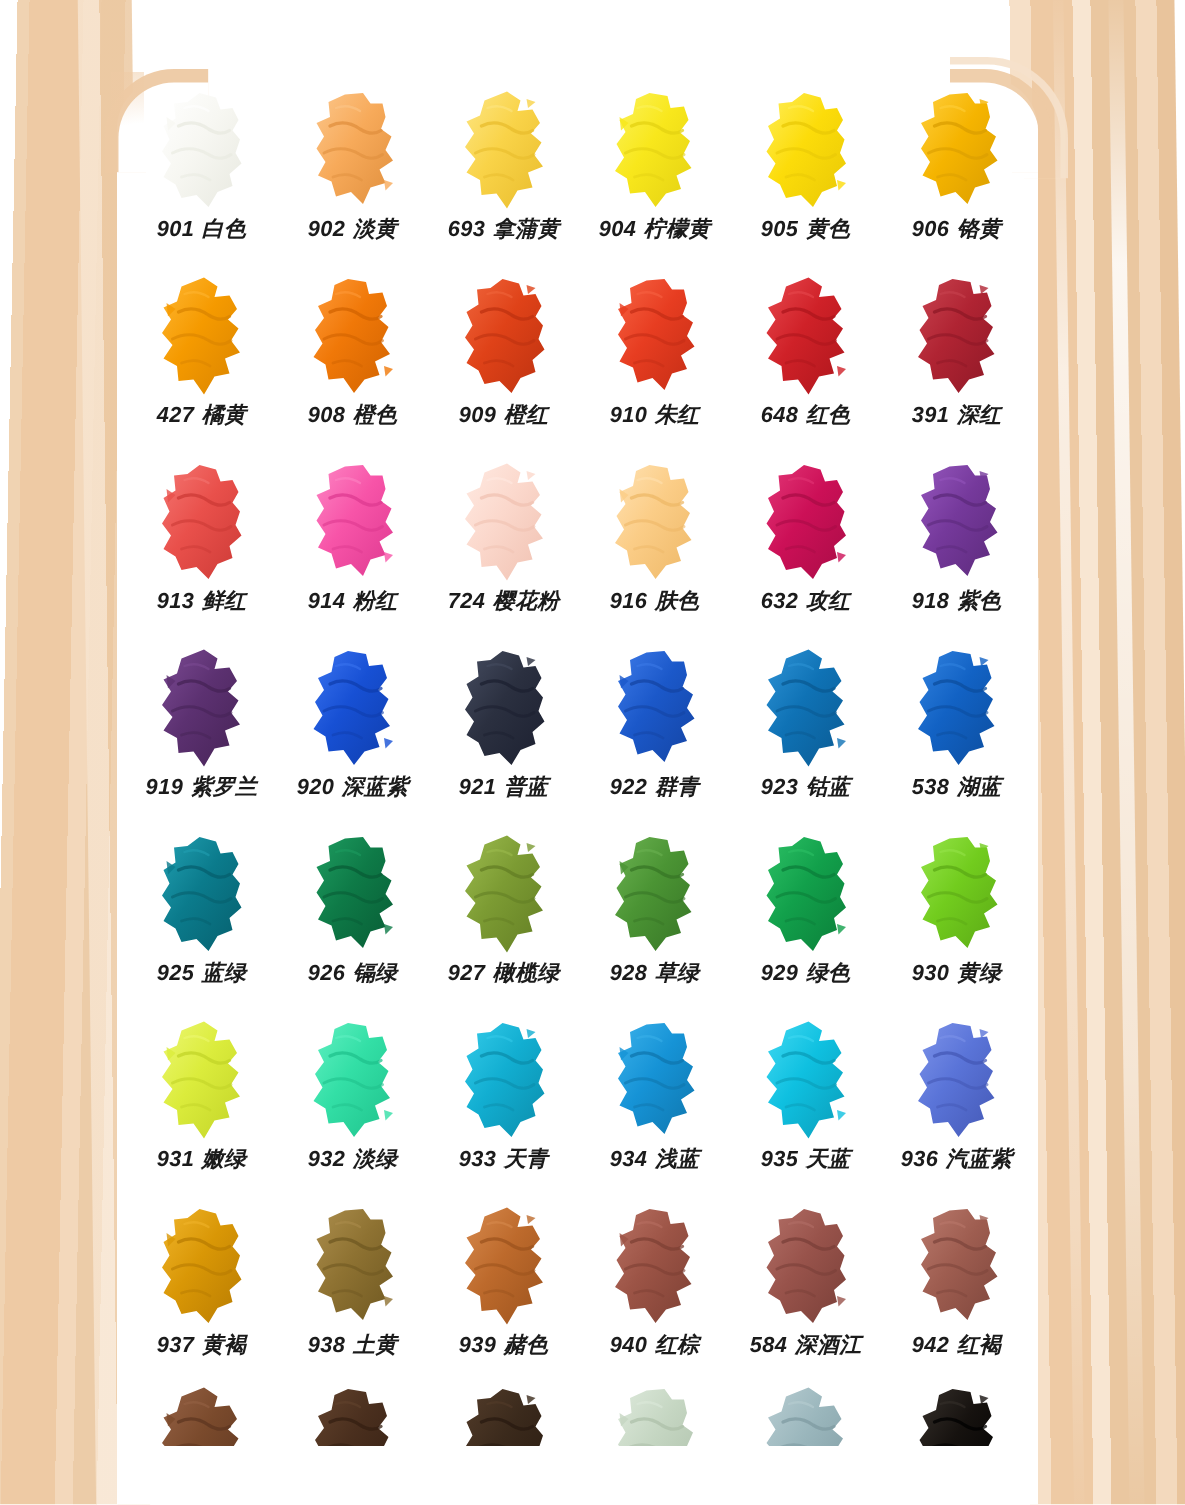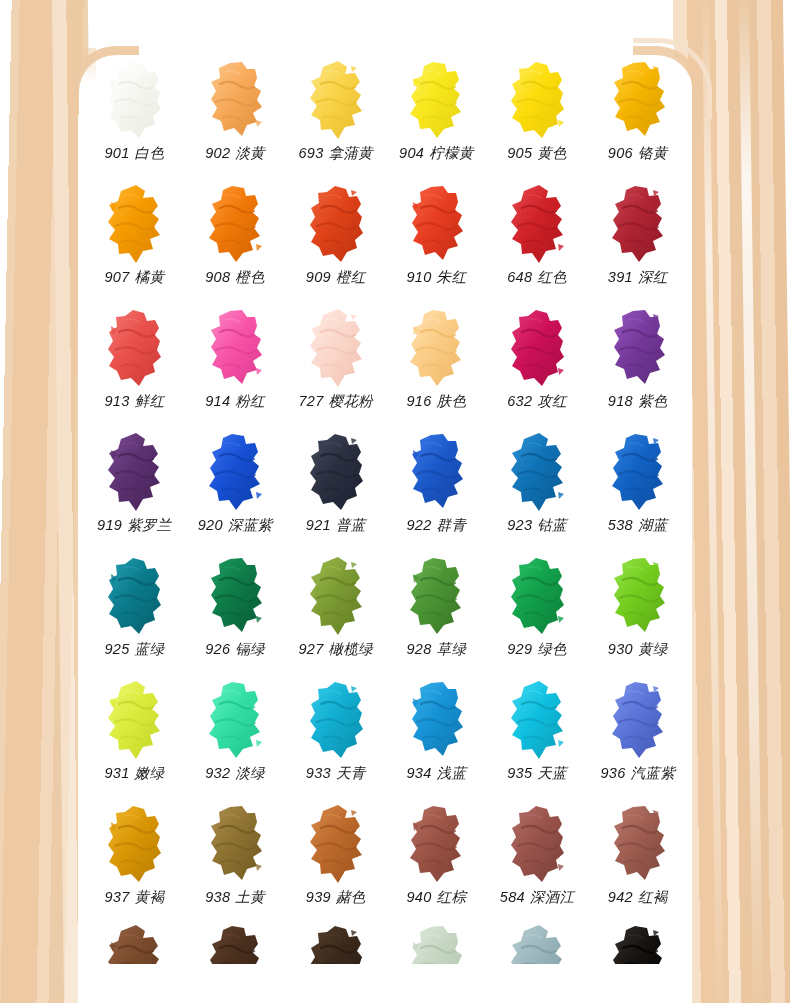--- a/index.html
+++ b/index.html
@@ -132,21 +132,21 @@
     justify-content:center;
     position:relative;
   }
   .swatch{
     width:62px;height:80px;
     position:relative;
   }
   .swatch svg{display:block;width:100%;height:100%;}
   .label{
     font-style:italic;
-    font-weight:400;
+    font-weight:700;
     font-size:14.5px;
     color:#1b1b1b;
     white-space:nowrap;
     letter-spacing:.3px;
     line-height:1;
     margin-top:2px;
     text-align:right;
   }
   .label .code{margin-right:5px;}
 
@@ -321,21 +321,21 @@
               </defs>
               <path d="M33 1 L42 7 L40 14 L50 13 L55 22 L49 29 L56 35 L51 43 L57 51 L47 55 L50 65 L40 67 L33 79 L26 69 L16 70 L15 60 L6 55 L12 46 L5 38 L11 29 L6 21 L15 17 L18 7 Z" fill="url(#g907)"></path>
               <path d="M16 24 q10 -5 20 2 q8 5 14 1" stroke="#d98400" stroke-width="2.2" fill="none" opacity=".75" stroke-linecap="round"></path>
               <path d="M12 42 q12 -6 24 1 q8 5 15 0" stroke="#d98400" stroke-width="2" fill="none" opacity=".6" stroke-linecap="round"></path>
               <path d="M18 58 q10 -4 19 2" stroke="#d98400" stroke-width="1.8" fill="none" opacity=".5" stroke-linecap="round"></path>
               <path d="M20 12 q8 -3 16 2" stroke="#ffb733" stroke-width="1.6" fill="none" opacity=".55" stroke-linecap="round"></path>
               <path d="M8 18 L14 22 L9 27 Z" fill="#f59a00" opacity=".8"></path>
             </svg>
           </div>
         </div>
-        <div class="label"><span class="code">907</span><span>橘黄</span></div>
+        <div class="label"><span class="code">427</span><span>橘黄</span></div>
       </div>
       <div class="cell">
         <div class="swatch-wrap">
           <div class="swatch">
             <svg viewBox="0 0 62 80" xmlns="http://www.w3.org/2000/svg">
               <defs>
                 <linearGradient id="g908" x1="0" y1="0" x2="1" y2="1">
                   <stop offset="0%" stop-color="#ff9b3a"></stop>
                   <stop offset="45%" stop-color="#f07808"></stop>
                   <stop offset="100%" stop-color="#d16300"></stop>
@@ -499,21 +499,21 @@
               </defs>
               <path d="M33 1 L42 7 L40 14 L50 13 L55 22 L49 29 L56 35 L51 43 L57 51 L47 55 L50 65 L40 67 L33 79 L26 69 L16 70 L15 60 L6 55 L12 46 L5 38 L11 29 L6 21 L15 17 L18 7 Z" fill="url(#g915)"></path>
               <path d="M16 24 q10 -5 20 2 q8 5 14 1" stroke="#f0c1b1" stroke-width="2.2" fill="none" opacity=".75" stroke-linecap="round"></path>
               <path d="M12 42 q12 -6 24 1 q8 5 15 0" stroke="#f0c1b1" stroke-width="2" fill="none" opacity=".6" stroke-linecap="round"></path>
               <path d="M18 58 q10 -4 19 2" stroke="#f0c1b1" stroke-width="1.8" fill="none" opacity=".5" stroke-linecap="round"></path>
               <path d="M20 12 q8 -3 16 2" stroke="#ffeae2" stroke-width="1.6" fill="none" opacity=".55" stroke-linecap="round"></path>
               <path d="M46 6 L52 8 L47 12 Z" fill="#fbd8cc" opacity=".8"></path>
             </svg>
           </div>
         </div>
-        <div class="label"><span class="code">727</span><span>樱花粉</span></div>
+        <div class="label"><span class="code">724</span><span>樱花粉</span></div>
       </div>
       <div class="cell">
         <div class="swatch-wrap">
           <div class="swatch">
             <svg viewBox="0 0 62 80" xmlns="http://www.w3.org/2000/svg">
               <defs>
                 <linearGradient id="g916" x1="0" y1="0" x2="1" y2="1">
                   <stop offset="0%" stop-color="#ffe2b3"></stop>
                   <stop offset="45%" stop-color="#fbcd87"></stop>
                   <stop offset="100%" stop-color="#eeb867"></stop>

